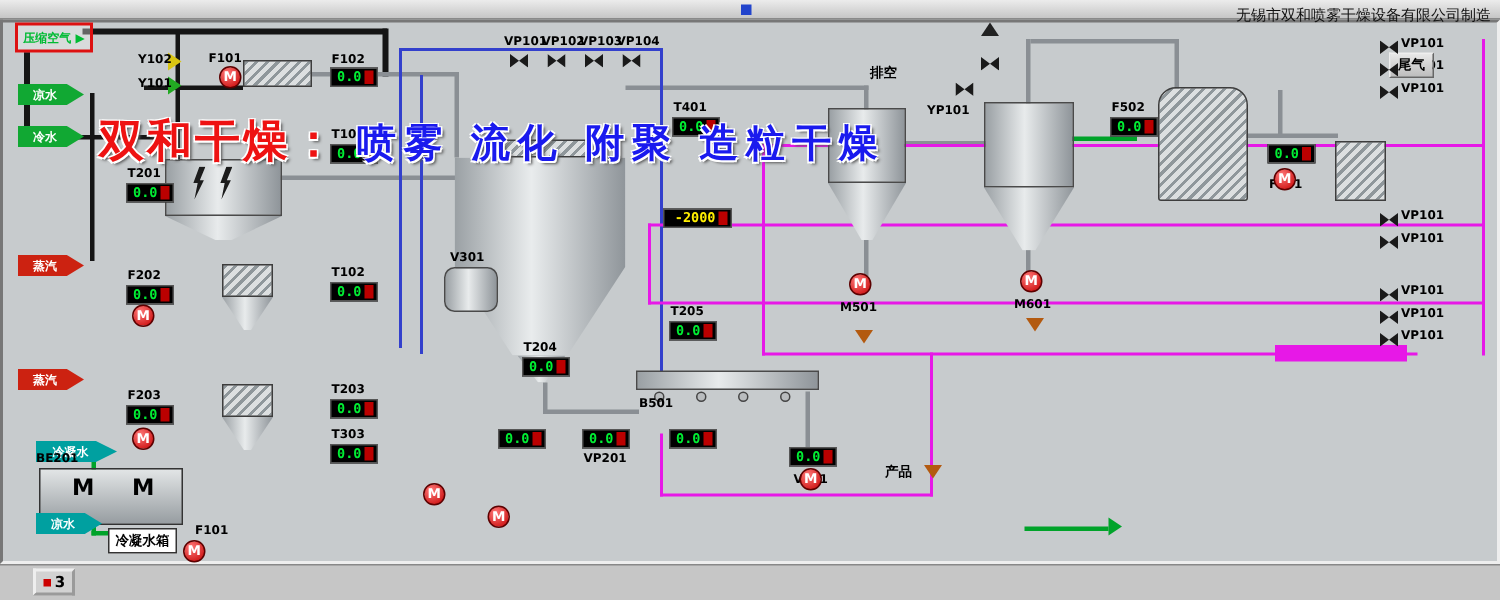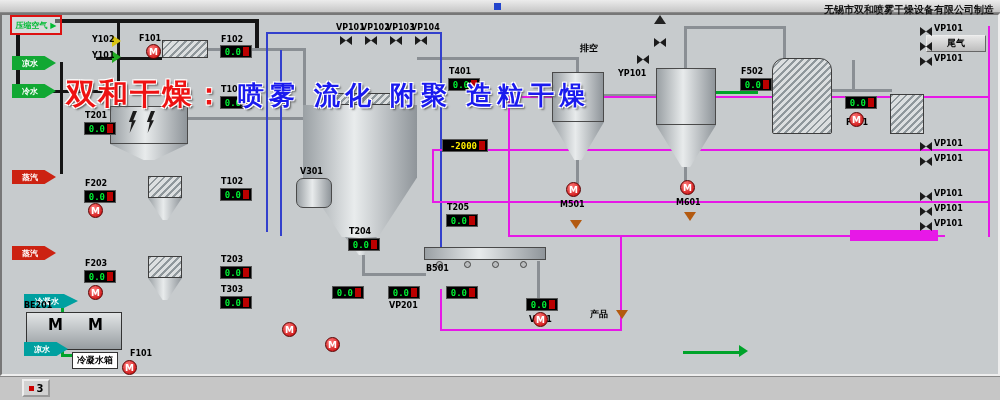--- a/index.html
+++ b/index.html
@@ -2,21 +2,21 @@
 <html><head>
 <meta charset="utf-8">
 <style>
   *{box-sizing:border-box;margin:0;padding:0}
   html,body{width:1000px;height:400px;overflow:hidden}
   body{font-family:"DejaVu Sans","Liberation Sans",sans-serif;background:#b8bcc0}
   #root{position:absolute;inset:0;width:1000px;height:400px;background:#c6c9cb}
   
   .titlebar{position:absolute;top:0;left:0;width:1000px;height:13px;background:linear-gradient(#ececec,#c6c6c6);border-bottom:1px solid #8a8a8a;display:flex;align-items:center;justify-content:center;font-size:11px;font-weight:bold;color:#101010;z-index:60}
   .titleicon{display:inline-block;width:7px;height:7px;background:#2244cc;margin-right:5px}
-  .mfr{position:absolute;right:6px;top:0;height:19px;display:flex;align-items:center;font-size:10px;font-weight:bold;color:#101010}
+  .mfr{position:absolute;right:6px;top:0;height:19px;display:flex;align-items:center;font-size:10px;font-weight:normal;color:#101010}
   
   .canvas{position:absolute;top:13px;left:0;width:1000px;height:363px;background:#c7cbcd;border:2px solid;border-color:#777 #eee #eee #777}
   #layer{position:absolute;inset:0;z-index:1}
   .pipe{position:absolute;z-index:2}
   .eq{position:absolute;z-index:3}
   .vessel{background:linear-gradient(90deg,#9aa0a4,#e8ebec 45%,#8f959a);border:1px solid #4a4a4a}
   .tank{background:linear-gradient(180deg,#e2e5e6,#979da1);border:1px solid #333}
   .cone{background:linear-gradient(90deg,#9aa0a4,#e8ebec 45%,#8f959a);clip-path:polygon(0 0,100% 0,57% 100%,43% 100%)}
   .hatch{background:repeating-linear-gradient(135deg,#8f979b 0 2px,#dcdfe0 2px 5px);border:1px solid #3d3d3d}
   .cond{background:repeating-linear-gradient(135deg,#8f979b 0 2px,#dcdfe0 2px 5px);border:1px solid #3d3d3d;border-radius:12px 12px 2px 2px}
@@ -25,21 +25,21 @@
   .display{position:absolute;height:13px;background:#000;border:1px solid #555;display:flex;align-items:center;justify-content:flex-start;padding:0 2px;z-index:10;font-family:"DejaVu Sans Mono","Liberation Mono",monospace;font-size:9px;font-weight:bold}
   .display .val{color:#00ee33;flex:1;text-align:right}
   .chip{width:6px;height:9px;background:#bb0000;margin-left:2px;flex:none}
   .tag{position:absolute;font-size:8px;font-weight:bold;color:#000;white-space:nowrap;z-index:11;line-height:1}
   .pump{position:absolute;width:15px;height:15px;border-radius:50%;background:radial-gradient(circle at 35% 30%,#ff7a7a,#c40000);border:1px solid #5c0000;color:#fff;font-size:9px;font-weight:bold;display:flex;align-items:center;justify-content:center;z-index:12}
   .valve{position:absolute;z-index:12;line-height:0}
   .feed{position:absolute;height:14px;color:#fff;font-size:8px;font-weight:bold;display:flex;align-items:center;justify-content:center;z-index:6;white-space:nowrap}
   .feed:not(.boxed){clip-path:polygon(0 0,74% 0,100% 50%,74% 100%,0 100%);padding-right:8px}
   .feed.boxed{border:2px solid #dd1111;background:rgba(250,250,250,.35);clip-path:none;height:20px;padding:0 2px}
   .note{position:absolute;font-size:9px;font-weight:bold;color:#000;white-space:nowrap;z-index:11}
-  .note.box{background:linear-gradient(#e8e8e8,#bdbdbd);border:1px solid;border-color:#eee #666 #666 #eee;padding:1px 20px}
+  .note.box{background:linear-gradient(#e8e8e8,#bdbdbd);border:1px solid;border-color:#eee #666 #666 #eee;padding:1px 5px}
   .note.whitebox{background:#fff;border:1px solid #333;padding:1px 4px}
   .tri{position:absolute;width:0;height:0;z-index:8}
   .bolt{position:absolute;background:#1c1c1c;clip-path:polygon(55% 0,100% 0,58% 42%,88% 42%,18% 100%,42% 50%,10% 50%);z-index:9}
   .dot{position:absolute;border-radius:50%;background:#b9bcbe;border:1px solid #444;z-index:9}
   .estop{position:absolute;left:339px;top:128px;background:#e6d04a;border:2px outset #fff8d0;font-size:12px;font-weight:bold;color:#000;padding:3px 12px;z-index:20;font-family:inherit}
   .wm{position:absolute;z-index:40;font-weight:bold;white-space:nowrap;pointer-events:none}
   .wm-brand{left:66px;top:74px;font-size:30px;color:#ee1212;letter-spacing:2px;text-shadow:-1px -1px 0 #fff,1px -1px 0 #fff,-1px 1px 0 #fff,1px 1px 0 #fff,2px 2px 2px #555}
   .wm-slogan{left:238px;top:78px;font-size:26px;color:#1a1aee;letter-spacing:5px;text-shadow:-1px -1px 0 #fff,1px -1px 0 #fff,-1px 1px 0 #fff,1px 1px 0 #fff,2px 2px 2px #555}
   
   .footer{position:absolute;left:0;top:376px;width:1000px;height:24px;background:#c6c6c6;border-top:1px solid #888;z-index:55}

